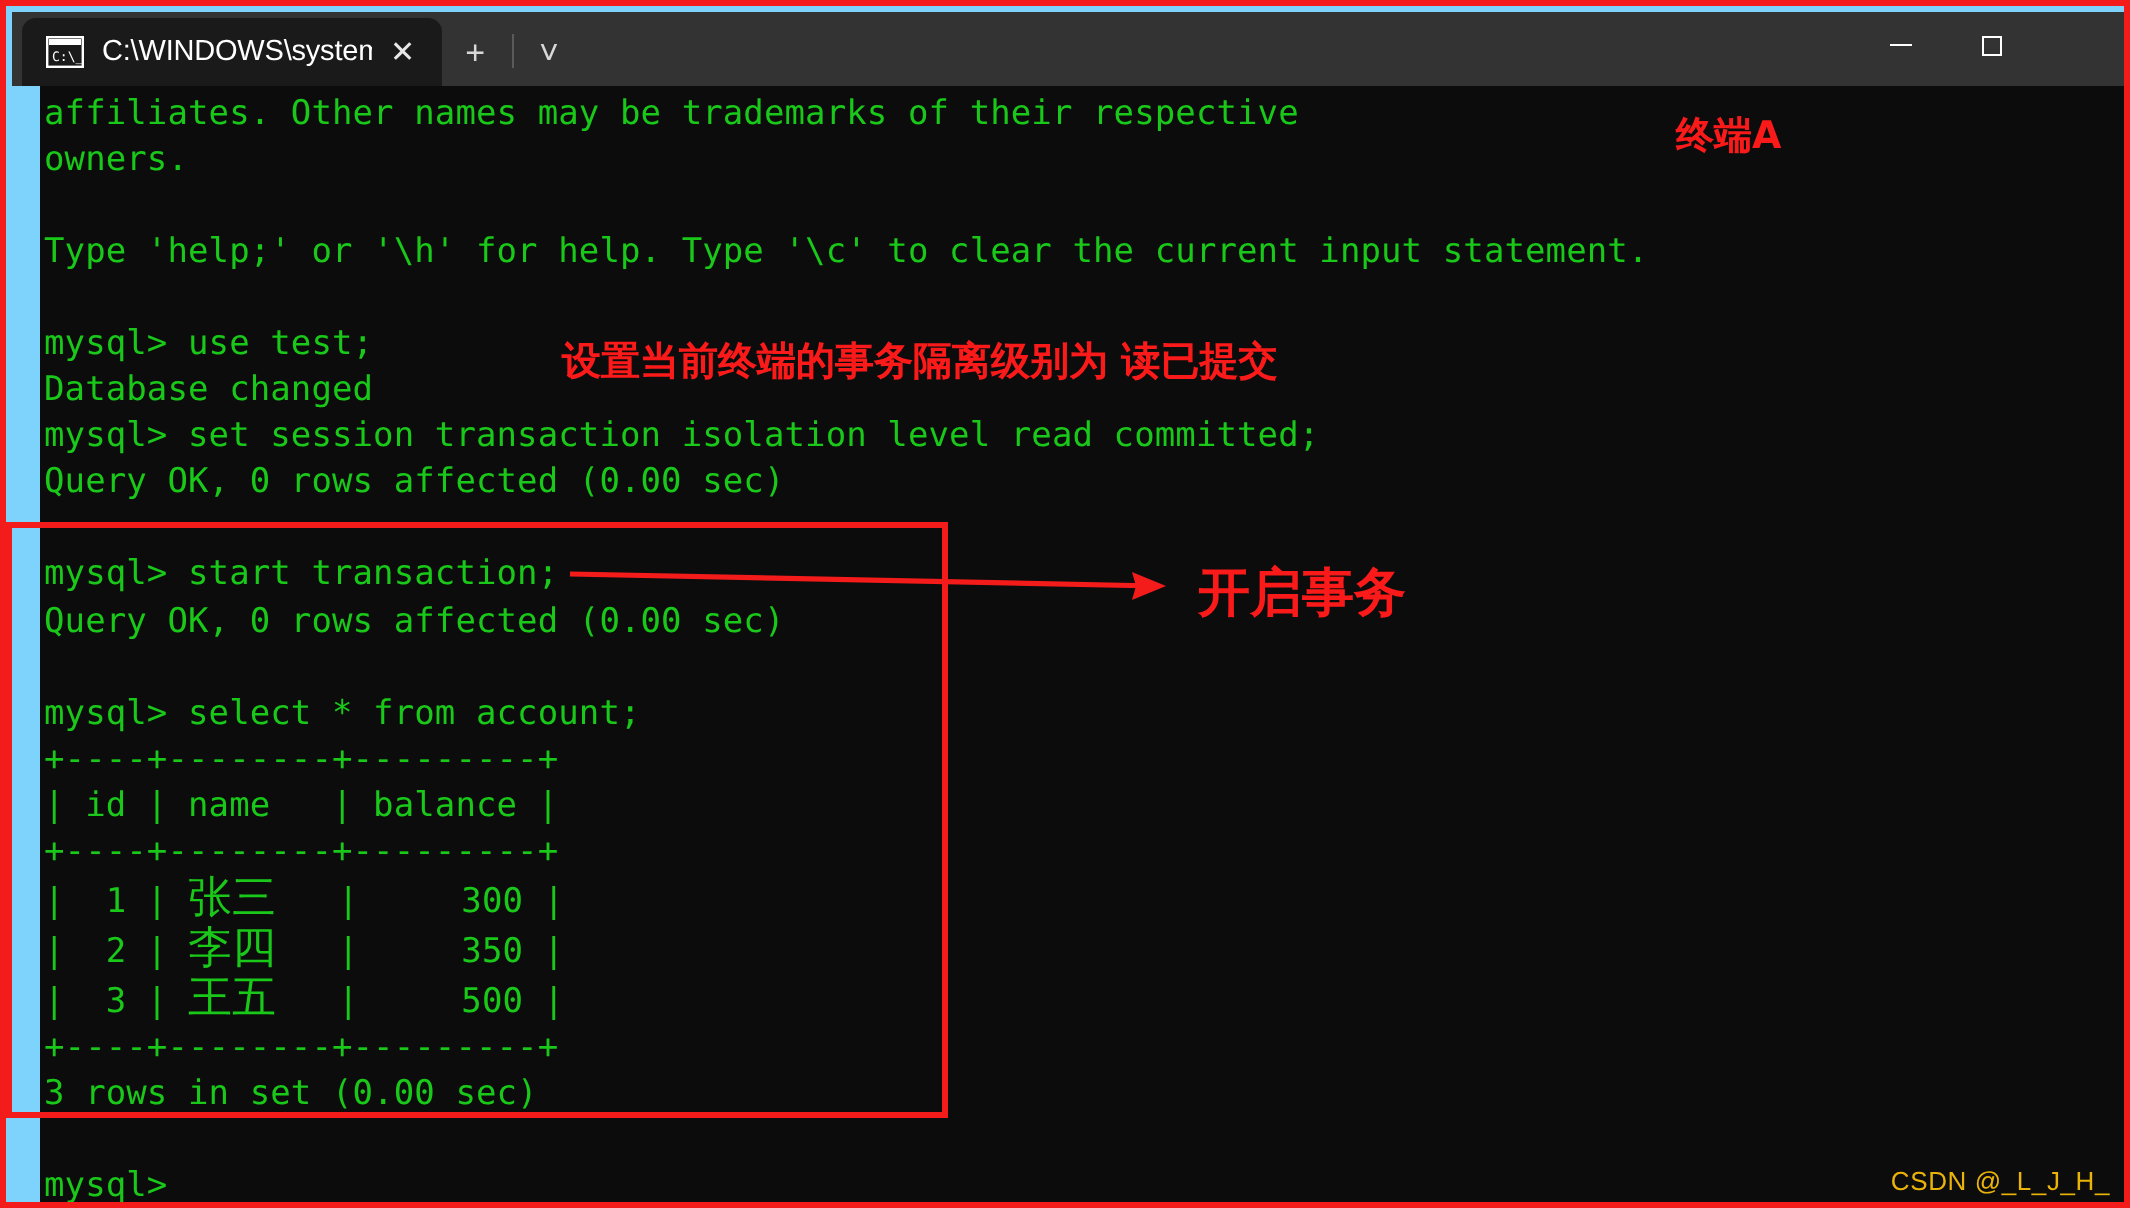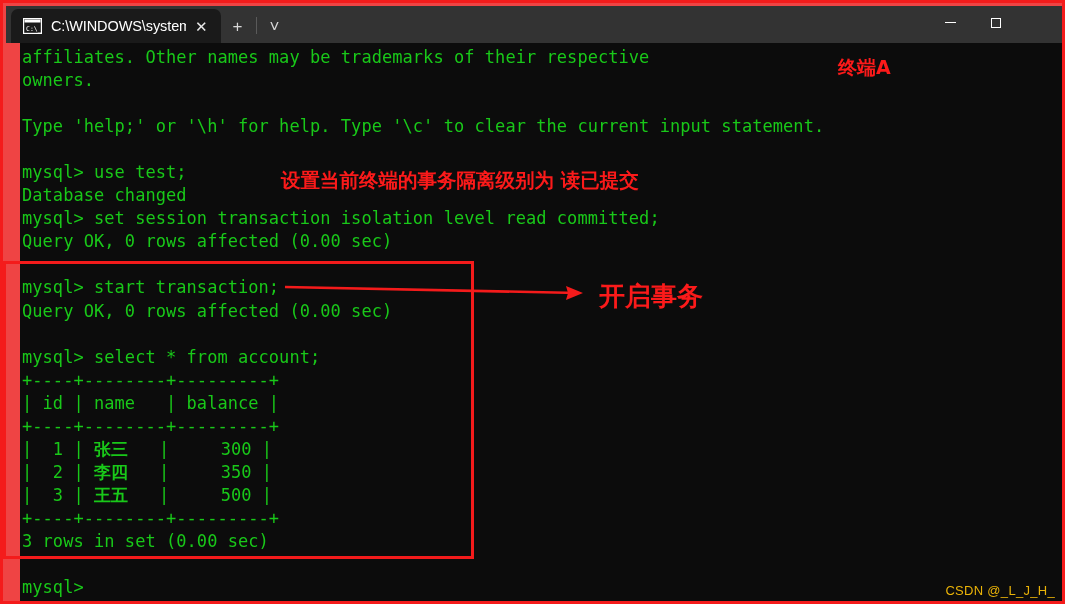--- a/index.html
+++ b/index.html
@@ -15,21 +15,21 @@
   }
 
   
   #window-frame {
     position: absolute;
     left: 0; top: 0;
     width: 1065px;
     height: 604px;
     box-sizing: border-box;
     border: 3px solid #f41b1b;
-    background: #ef4444;
+    background: #7dd3fc;
     overflow: hidden;
   }
 
   
   #titlebar {
     position: absolute;
     left: 3px; top: 3px;
     width: 1059px;
     height: 37px;
     background: #333333;
@@ -142,22 +142,21 @@
     top: 3px;
     color: #19c819;
     font-family: "DejaVu Sans Mono", monospace;
     font-size: 17px;
     line-height: 23.05px;
     white-space: pre;
     letter-spacing: 0.05px;
   }
   #console-text .cjk {
     font-family: "DejaVu Sans", sans-serif;
-    font-size: 17px;
-    font-weight: bold;
+    font-size: 22px;
   }
 
   
   #annotations {
     position: absolute;
     left: 0; top: 0;
     width: 1065px; height: 604px;
     pointer-events: none;
     padding-left: 12px;
   }

